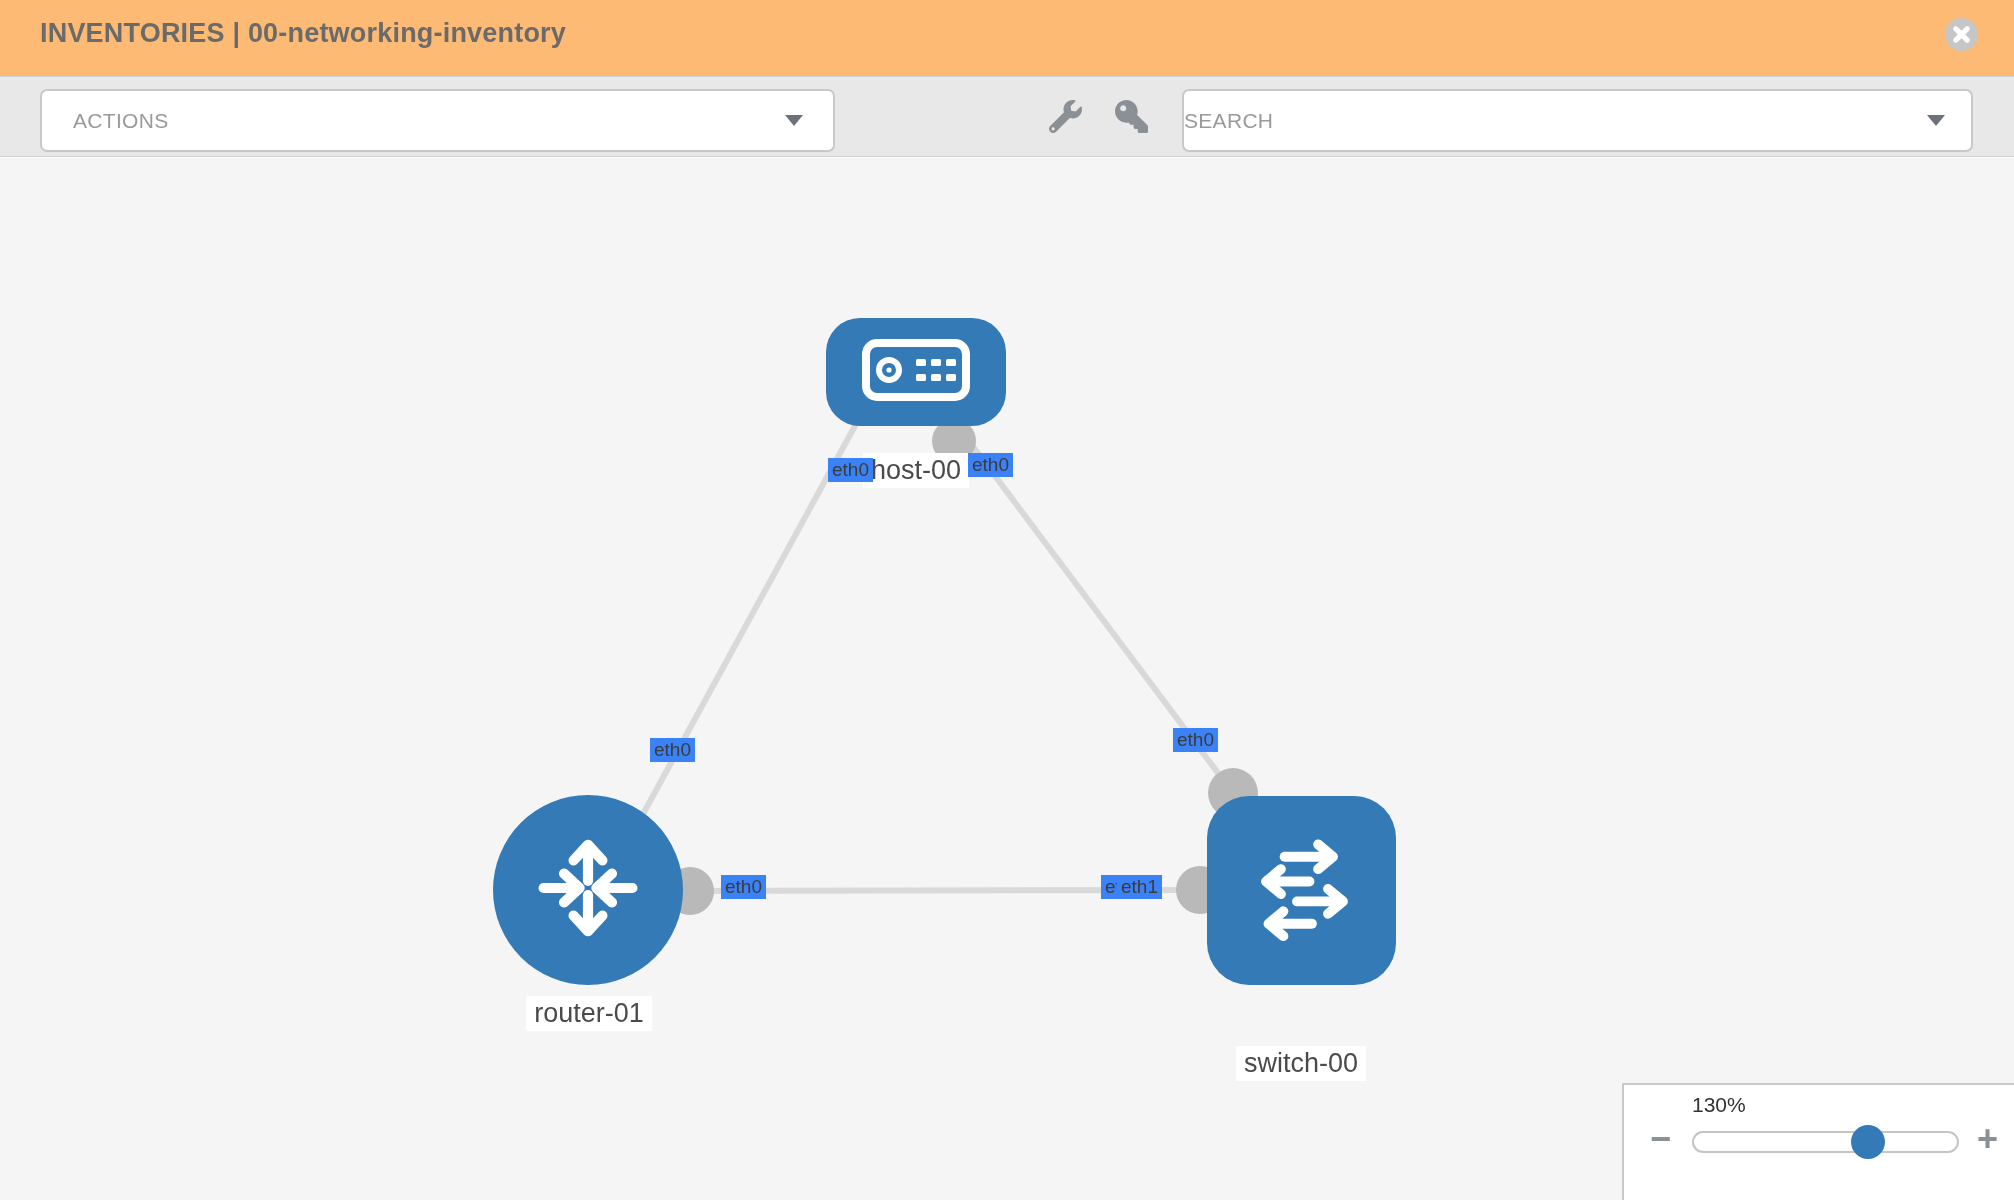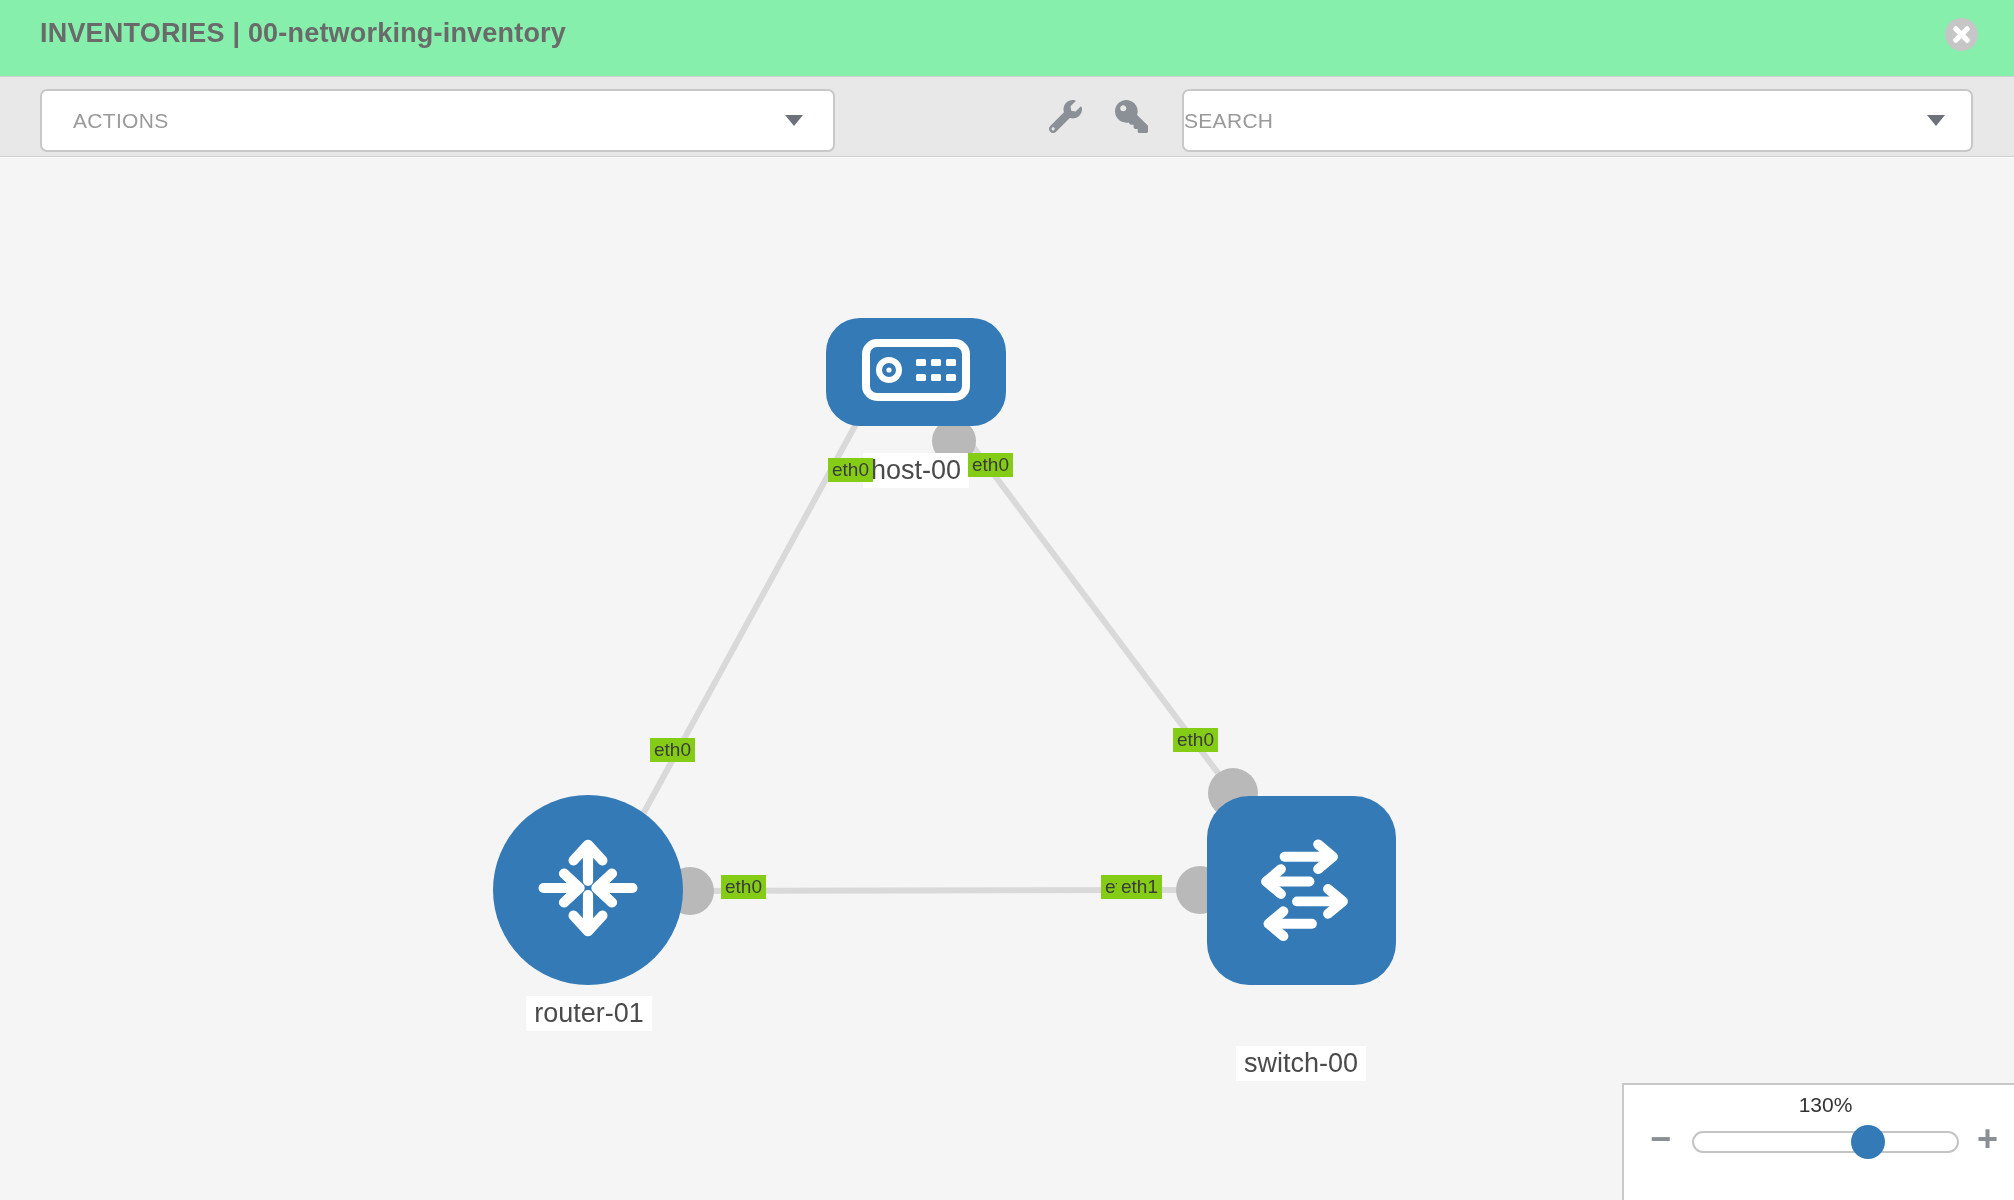--- a/index.html
+++ b/index.html
@@ -1,20 +1,20 @@
 <!DOCTYPE html>
 <html><head>
 <meta charset="utf-8">
 <style>
   html,body{margin:0;padding:0;}
   body{font-family:"Liberation Sans","DejaVu Sans",sans-serif;background:#fff;}
   .app{position:relative;width:2014px;height:1200px;overflow:hidden;background:#fff;}
 
   
-  .header{position:absolute;left:0;top:0;right:0;height:92px;background:#86efac;}
+  .header{position:absolute;left:0;top:0;right:0;height:92px;background:#fdba74;}
   .page-title{position:absolute;left:40px;top:18px;font-size:27px;font-weight:bold;color:#6a6a6a;letter-spacing:.2px;}
   .close-btn{position:absolute;right:36px;top:18px;width:33px;height:33px;border-radius:50%;background:#c6c6c6;cursor:pointer;display:flex;align-items:center;justify-content:center;}
   .close-btn svg{display:block;}
 
   
   .toolbar{position:absolute;left:0;top:76px;right:0;height:81px;background:#e8e8e8;border-top:1px solid #d2d2d2;border-bottom:1px solid #cfcfcf;box-sizing:border-box;}
   .dropdown{position:absolute;top:12px;height:63px;background:#fff;border:2px solid #c8c8c8;border-radius:7px;box-sizing:border-box;display:flex;align-items:center;cursor:pointer;}
   .dropdown .dd-label{font-size:21px;color:#9a9a9a;letter-spacing:.3px;}
   .dd-caret{position:absolute;width:0;height:0;border-left:9px solid transparent;border-right:9px solid transparent;border-top:11px solid #6d727a;}
   .dd-actions{left:40px;width:795px;}
@@ -30,25 +30,25 @@
   
   .canvas{position:absolute;left:0;top:158px;right:0;bottom:0;background:#f5f5f5;overflow:hidden;}
   .graph-svg{position:absolute;left:0;top:0;}
 
   .node{position:absolute;background:#337ab7;display:flex;align-items:center;justify-content:center;cursor:pointer;}
   .node-host{left:826px;top:160px;width:180px;height:108px;border-radius:34px;}
   .node-router{left:493px;top:637px;width:190px;height:190px;border-radius:50%;}
   .node-switch{left:1207px;top:638px;width:189px;height:189px;border-radius:42px;}
 
   .node-label{position:absolute;background:#fff;color:#4a4a4a;font-size:27px;padding:2px 8px;white-space:nowrap;transform:translateX(-50%);}
-  .if-label{position:absolute;background:#84cc16;color:#3b3b3b;font-size:19px;padding:1px 4px;white-space:nowrap;}
+  .if-label{position:absolute;background:#3b82f6;color:#3b3b3b;font-size:19px;padding:1px 4px;white-space:nowrap;}
 
   
   .zoom-panel{position:absolute;left:1622px;top:925px;width:420px;height:150px;background:#fff;border:2px solid #c9c9c9;box-sizing:border-box;}
-  .zoom-level{position:absolute;left:68px;width:267px;top:8px;text-align:center;font-size:21px;color:#333;}
+  .zoom-level{position:absolute;left:68px;width:267px;top:8px;font-size:21px;color:#333;}
   .zoom-minus,.zoom-plus{position:absolute;top:36px;font-size:36px;font-weight:bold;color:#8a9096;cursor:pointer;line-height:36px;}
   .zoom-minus{left:26px;}
   .zoom-plus{left:353px;}
   .zoom-track{position:absolute;left:68px;top:46px;width:267px;height:22px;background:#fff;border:2px solid #c4c4c4;border-radius:13px;box-sizing:border-box;cursor:pointer;}
   .zoom-thumb{position:absolute;top:-8px;width:34px;height:34px;border-radius:50%;background:#337ab7;cursor:pointer;}
 </style>
 </head>
 <body>
 
 <div class="app">

